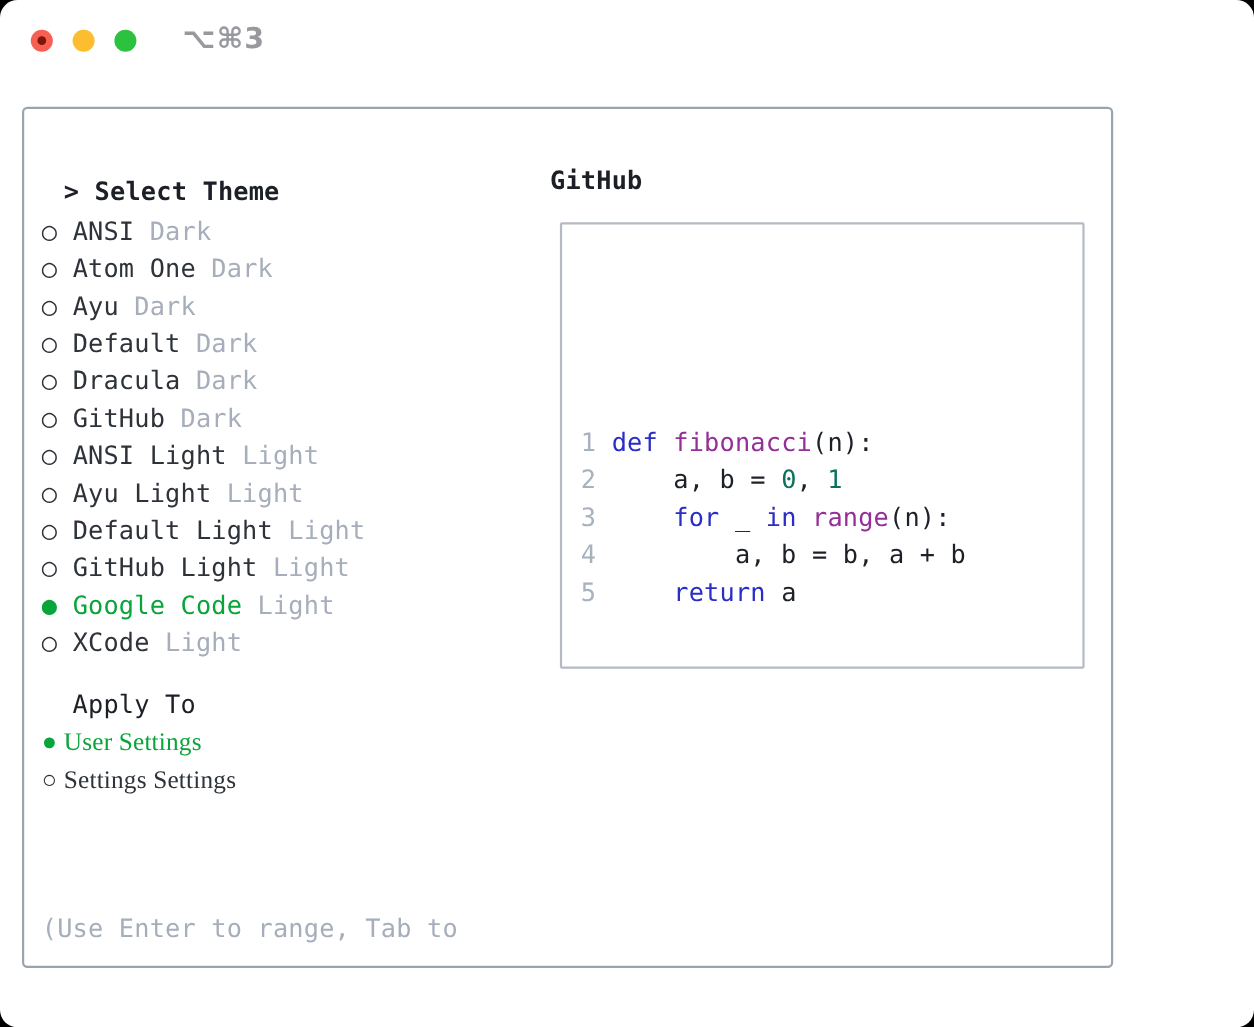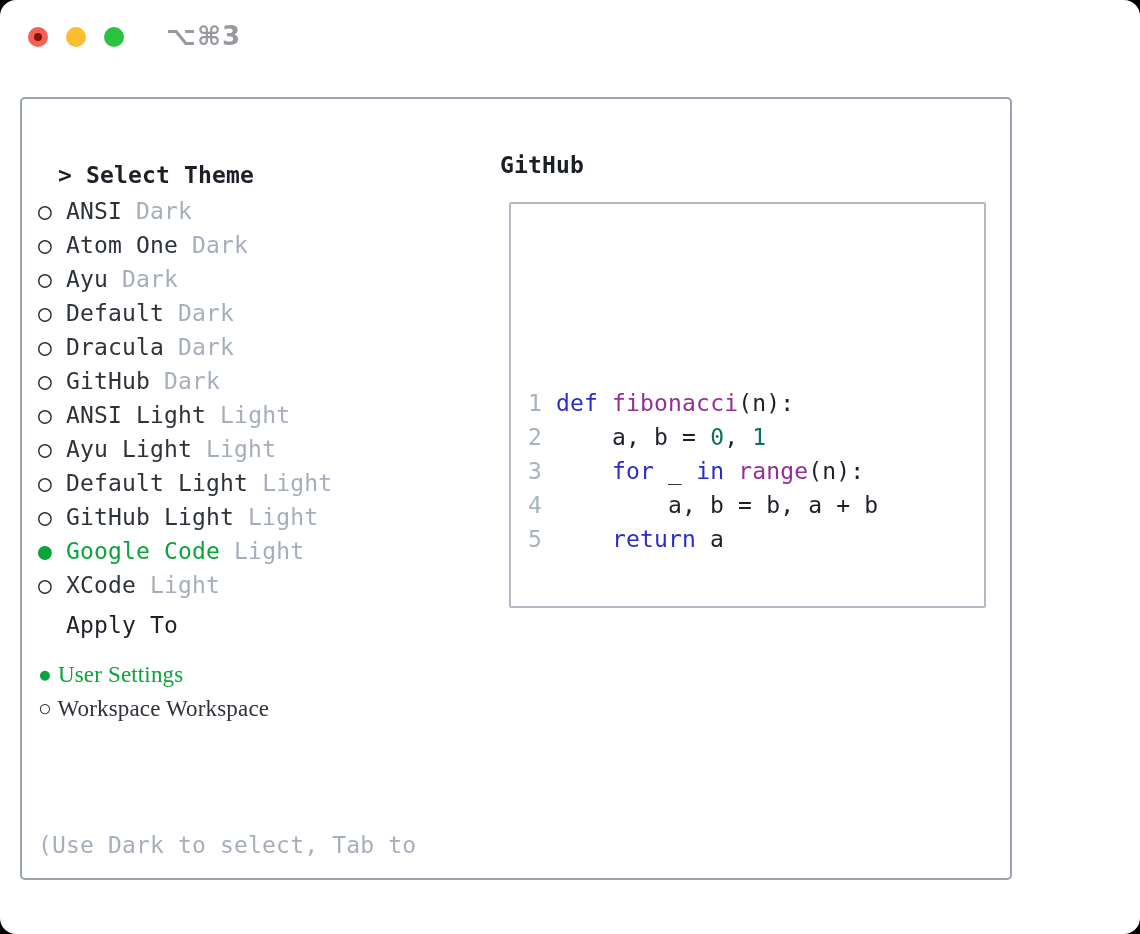--- a/index.html
+++ b/index.html
@@ -50,21 +50,21 @@
   .mono{font-family:"DejaVu Sans Mono", monospace;font-size:23px;line-height:34px;
         letter-spacing:0.16px;white-space:pre;color:var(--text-main);}
   .row{height:34px;line-height:34px;white-space:pre;}
   .bold{font-weight:bold;}
   .strong{color:var(--text-strong);}
 
   .abs{position:absolute;}
   #theme-title{left:38px;top:158px;margin-left:20px;}
   #theme-title .title-text{margin-left:14px;}
   #theme-list{left:38px;top:194px;}
-  #apply-title{left:38px;top:608px;padding-left:28px;}
+  #apply-title{left:38px;top:624px;padding-left:28px;}
   #apply-list{left:38px;top:658px;font-family:Liberation Serif, serif;}
   #help-block{left:38px;top:760px;color:var(--text-muted);}
   #preview-title{left:500px;top:148px;}
   #preview-box{left:509px;top:202px;width:477px;height:406px;
                border:2px solid var(--preview-border);border-radius:2px;
                padding:12px 0 0 17px;overflow:hidden;}
 
   .c-main{color:var(--text-main);}
   .c-green{color:var(--green-ui);}
   .c-muted{color:var(--text-muted);}
@@ -89,24 +89,24 @@
   </div>
 
   <div class="panel"></div>
 
   <div class="abs mono row" id="theme-title"><span class="bold strong">&gt;</span><span class="bold strong title-text">Select Theme</span></div>
 
   <div class="abs mono" id="theme-list"><div class="row"><span class="c-main">○</span><span class="c-main"> ANSI</span><span class="c-muted"> Dark</span></div><div class="row"><span class="c-main">○</span><span class="c-main"> Atom One</span><span class="c-muted"> Dark</span></div><div class="row"><span class="c-main">○</span><span class="c-main"> Ayu</span><span class="c-muted"> Dark</span></div><div class="row"><span class="c-main">○</span><span class="c-main"> Default</span><span class="c-muted"> Dark</span></div><div class="row"><span class="c-main">○</span><span class="c-main"> Dracula</span><span class="c-muted"> Dark</span></div><div class="row"><span class="c-main">○</span><span class="c-main"> GitHub</span><span class="c-muted"> Dark</span></div><div class="row"><span class="c-main">○</span><span class="c-main"> ANSI Light</span><span class="c-muted"> Light</span></div><div class="row"><span class="c-main">○</span><span class="c-main"> Ayu Light</span><span class="c-muted"> Light</span></div><div class="row"><span class="c-main">○</span><span class="c-main"> Default Light</span><span class="c-muted"> Light</span></div><div class="row"><span class="c-main">○</span><span class="c-main"> GitHub Light</span><span class="c-muted"> Light</span></div><div class="row"><span class="c-green">●</span><span class="c-green"> Google Code</span><span class="c-muted"> Light</span></div><div class="row"><span class="c-main">○</span><span class="c-main"> XCode</span><span class="c-muted"> Light</span></div></div>
 
   <div class="abs mono row strong" id="apply-title"><span>Apply To</span></div>
 
-  <div class="abs mono" id="apply-list"><div class="row"><span class="c-green">●</span><span class="c-green"> User Settings</span></div><div class="row"><span class="c-main">○</span><span class="c-main"> Workspace Workspace</span></div></div>
+  <div class="abs mono" id="apply-list"><div class="row"><span class="c-green">●</span><span class="c-green"> User Settings</span></div><div class="row"><span class="c-main">○</span><span class="c-main"> Settings Settings</span></div></div>
 
   <div class="abs mono" id="help-block">
-    <div class="row">(Use Dark to select, Tab to</div>
+    <div class="row">(Use Enter to range, Tab to</div>
     <div class="row">change focus)</div>
   </div>
 
   <div class="abs mono row" id="preview-title"><span class="bold strong">GitHub</span></div>
 
   <div class="abs mono" id="preview-box">
     <div class="row"></div>
     <div id="code-lines"><div class="row"><span class="c-ln">1</span><span class="c-pl"> </span><span class="c-kw">def</span><span class="c-pl"> </span><span class="c-fn">fibonacci</span><span class="c-pl">(n):</span></div><div class="row"><span class="c-ln">2</span><span class="c-pl"> </span><span class="c-pl">    a, b = </span><span class="c-nm">0</span><span class="c-pl">, </span><span class="c-nm">1</span></div><div class="row"><span class="c-ln">3</span><span class="c-pl"> </span><span class="c-pl">    </span><span class="c-kw">for</span><span class="c-pl"> _ </span><span class="c-kw">in</span><span class="c-pl"> </span><span class="c-fn">range</span><span class="c-pl">(n):</span></div><div class="row"><span class="c-ln">4</span><span class="c-pl"> </span><span class="c-pl">        a, b = b, a + b</span></div><div class="row"><span class="c-ln">5</span><span class="c-pl"> </span><span class="c-pl">    </span><span class="c-kw">return</span><span class="c-pl"> a</span></div></div>
     
     

